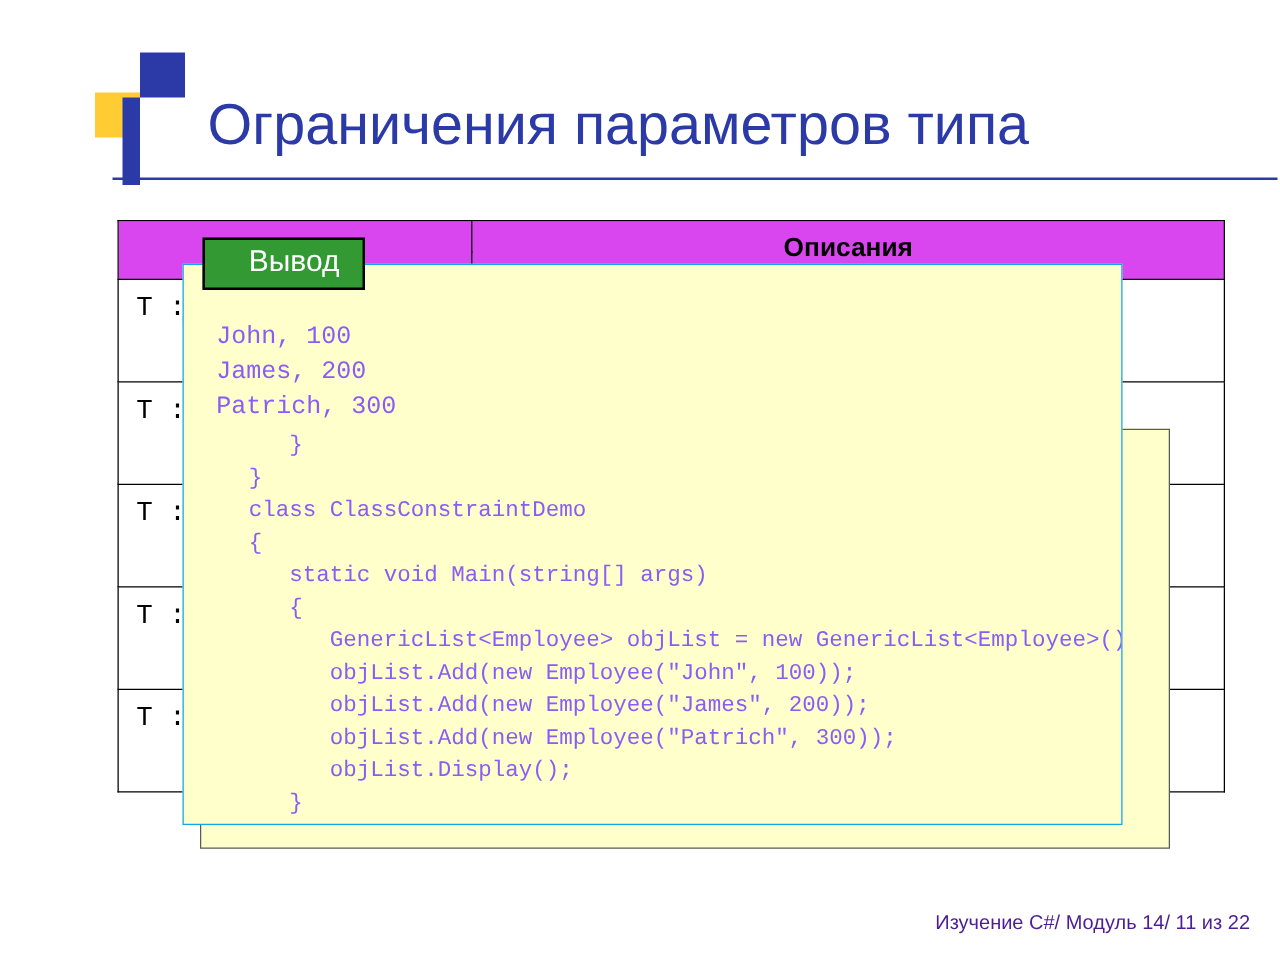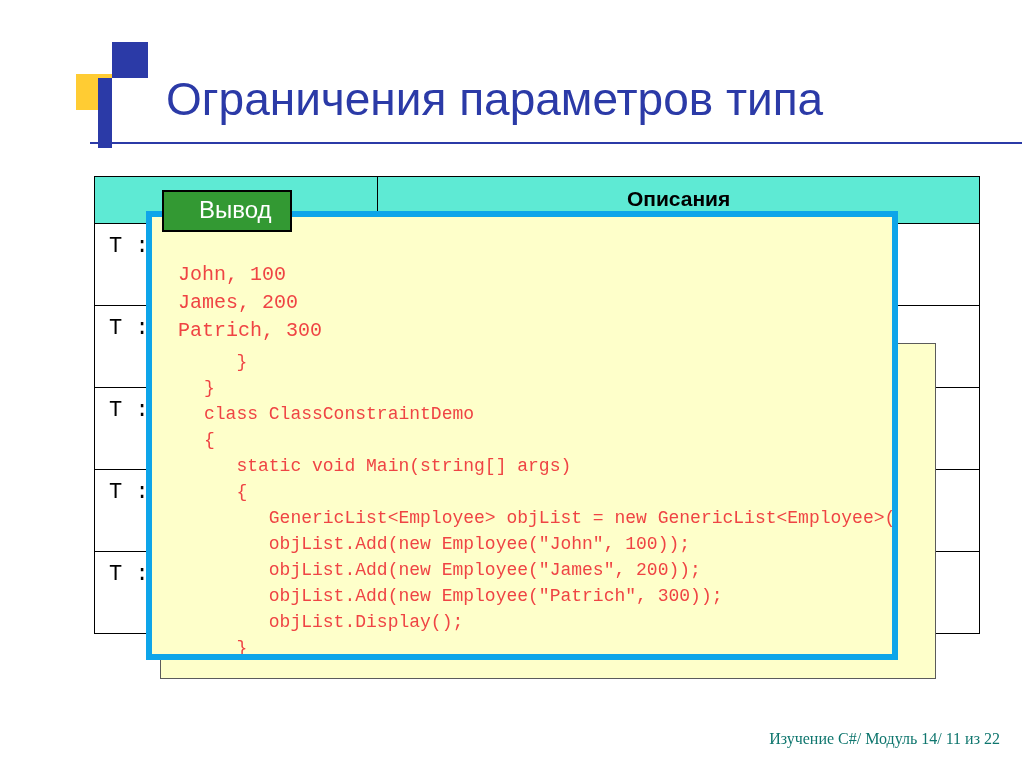--- a/index.html
+++ b/index.html
@@ -95,21 +95,21 @@
     font-size: 21px;
     color: #000;
   }
   .tbl th, .tbl td {
     border: 1px solid #000;
     padding: 10px 14px;
     vertical-align: top;
     text-align: left;
   }
   .tbl th {
-    background: #5eead4;
+    background: #d946ef;
     font-weight: 700;
     text-align: center;
     height: 26px;
   }
   .tbl th:first-child { width: 32%; }
   .tbl td:first-child {
     font-family: "Courier New", monospace;
     font-size: 22px;
   }
   .tbl tbody tr { height: 82px; }
@@ -132,27 +132,27 @@
     overflow: hidden;
   }
 
   .codebox1 {
     position: absolute;
     top: 211px;
     left: 130px;
     width: 752px;
     height: 449px;
     background: #feffca;
-    border: 6px solid #0ea5e9;
+    border: 1px solid #0ea5e9;
     box-sizing: border-box;
     padding: 44px 26px 10px 26px;
     font-family: "Courier New", monospace;
     font-size: 18px;
     line-height: 26px;
-    color: #ef4444;
+    color: #8b5cf6;
     white-space: pre;
     overflow: hidden;
   }
   .codebox1 .output {
     font-size: 20px;
     line-height: 28px;
     margin-bottom: 4px;
   }
   .codebox1 .snippet {
     padding-left: 26px;
@@ -168,22 +168,21 @@
     padding: 4px 18px 6px 35px;
     font-size: 24px;
     font-weight: 400;
   }
 
   .footer {
     position: absolute;
     bottom: 20px;
     right: 40px;
     font-size: 16px;
-    color: #0f766e;
-    font-family: Liberation Serif, serif;
+    color: #4c1d95;
   }
 </style>
 </head>
 <body>
 
 <div class="slide">
 
   <div class="ornament">
     <div class="blue1"></div>
     <div class="yellow"></div>

